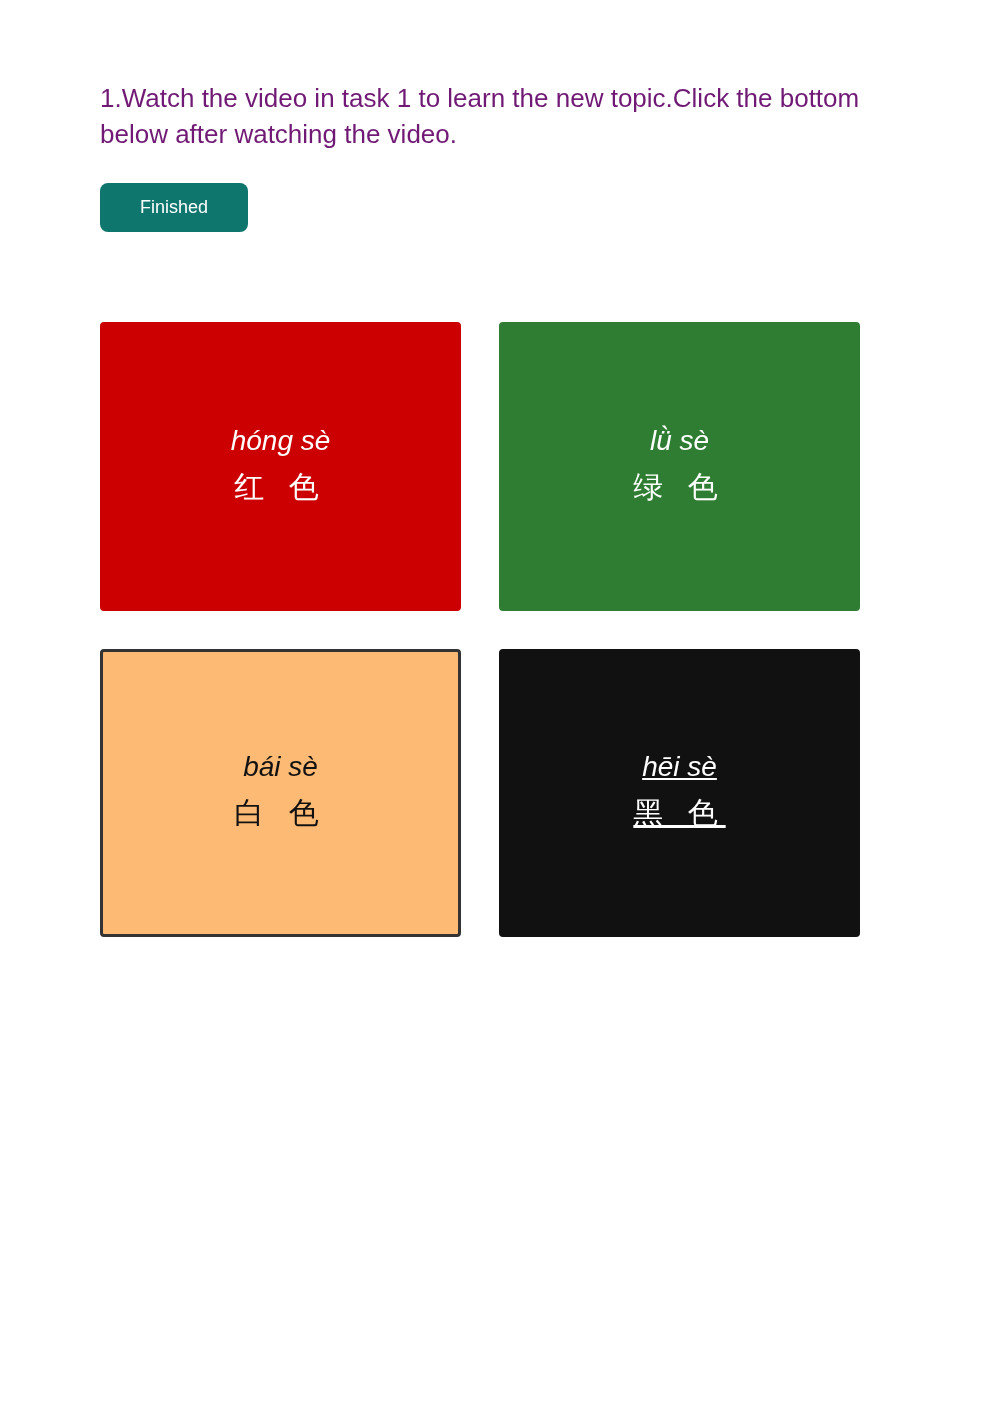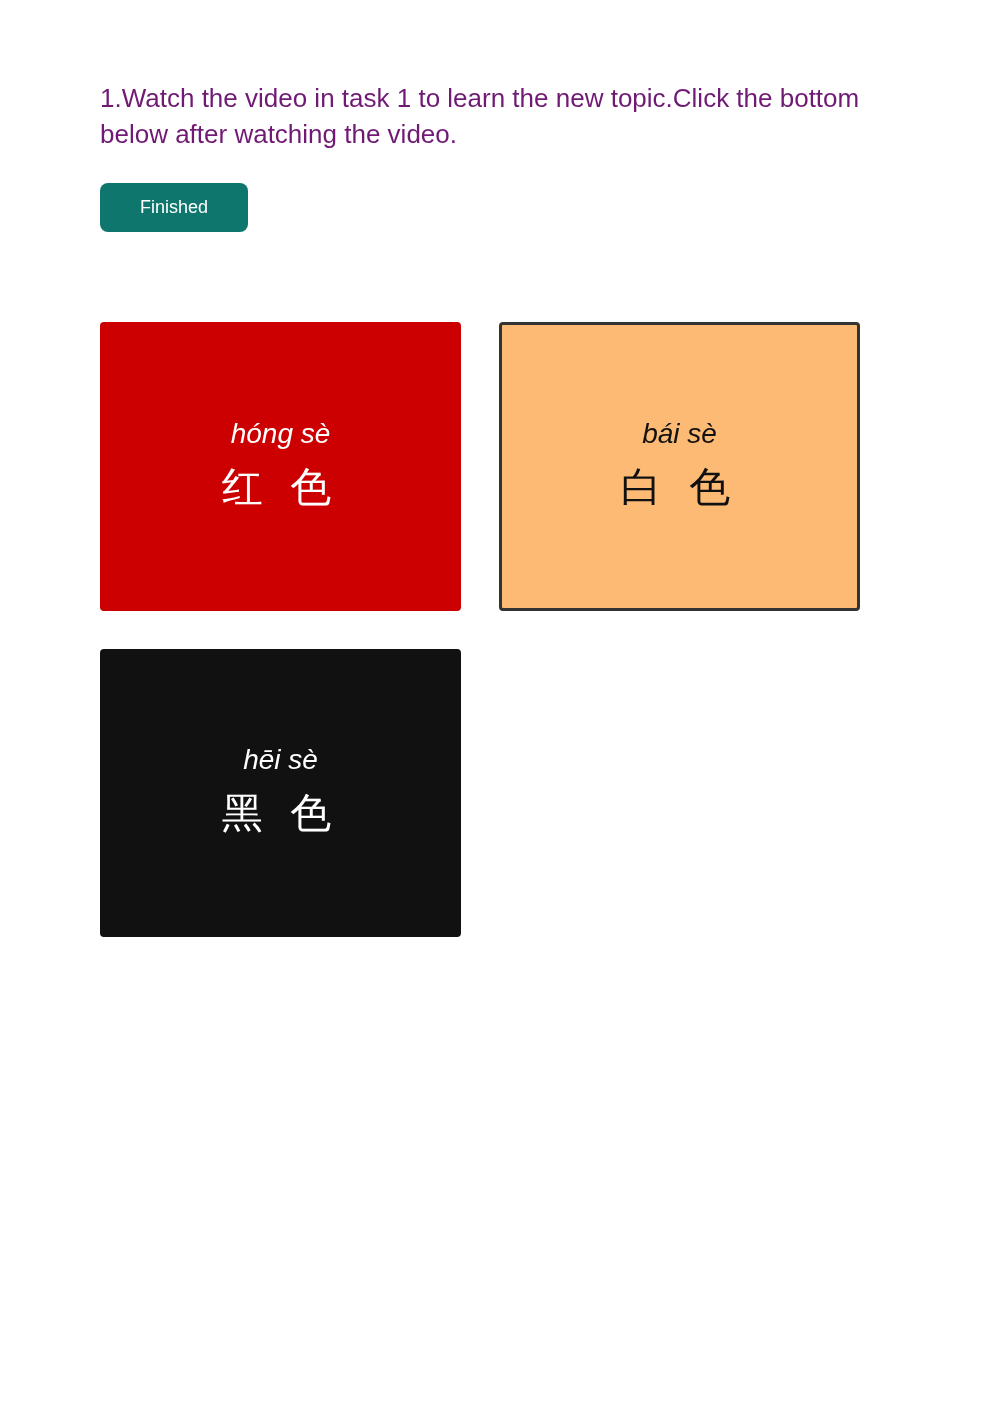--- a/index.html
+++ b/index.html
@@ -73,50 +73,55 @@
     .word-card.white {
       background-color: #fdba74;
       color: #111111;
       border: 3px solid #333333;
     }
 
     .word-card.black {
       background-color: #111111;
       color: #ffffff;
       border: 3px solid #111111;
+      text-decoration: underline;
     }
 
     .card-pinyin {
       font-size: 28px;
       font-style: italic;
       margin-bottom: 10px;
     }
 
     .card-chinese {
-      font-size: 41px;
+      font-size: 30px;
       letter-spacing: 8px;
     }
   </style>
 </head>
 <body>
 
 <div class="section">
   <p class="instruction-text">1.Watch the video in task 1 to learn the new topic.Click the bottom below after watching the video.</p>
 
   <button class="finished-btn">Finished</button>
 </div>
 
 <div class="section">
 
   <div class="word-cards-grid">
 
   <div class="word-card red">
         <div class="card-pinyin">hóng sè</div>
         <div class="card-chinese">红  色</div>
       </div>
+      <div class="word-card green">
+        <div class="card-pinyin">lǜ sè</div>
+        <div class="card-chinese">绿  色</div>
+      </div>
       <div class="word-card white">
         <div class="card-pinyin">bái sè</div>
         <div class="card-chinese">白  色</div>
       </div>
       <div class="word-card black">
         <div class="card-pinyin">hēi sè</div>
         <div class="card-chinese">黑  色</div>
       </div>
     </div>
 </div>

